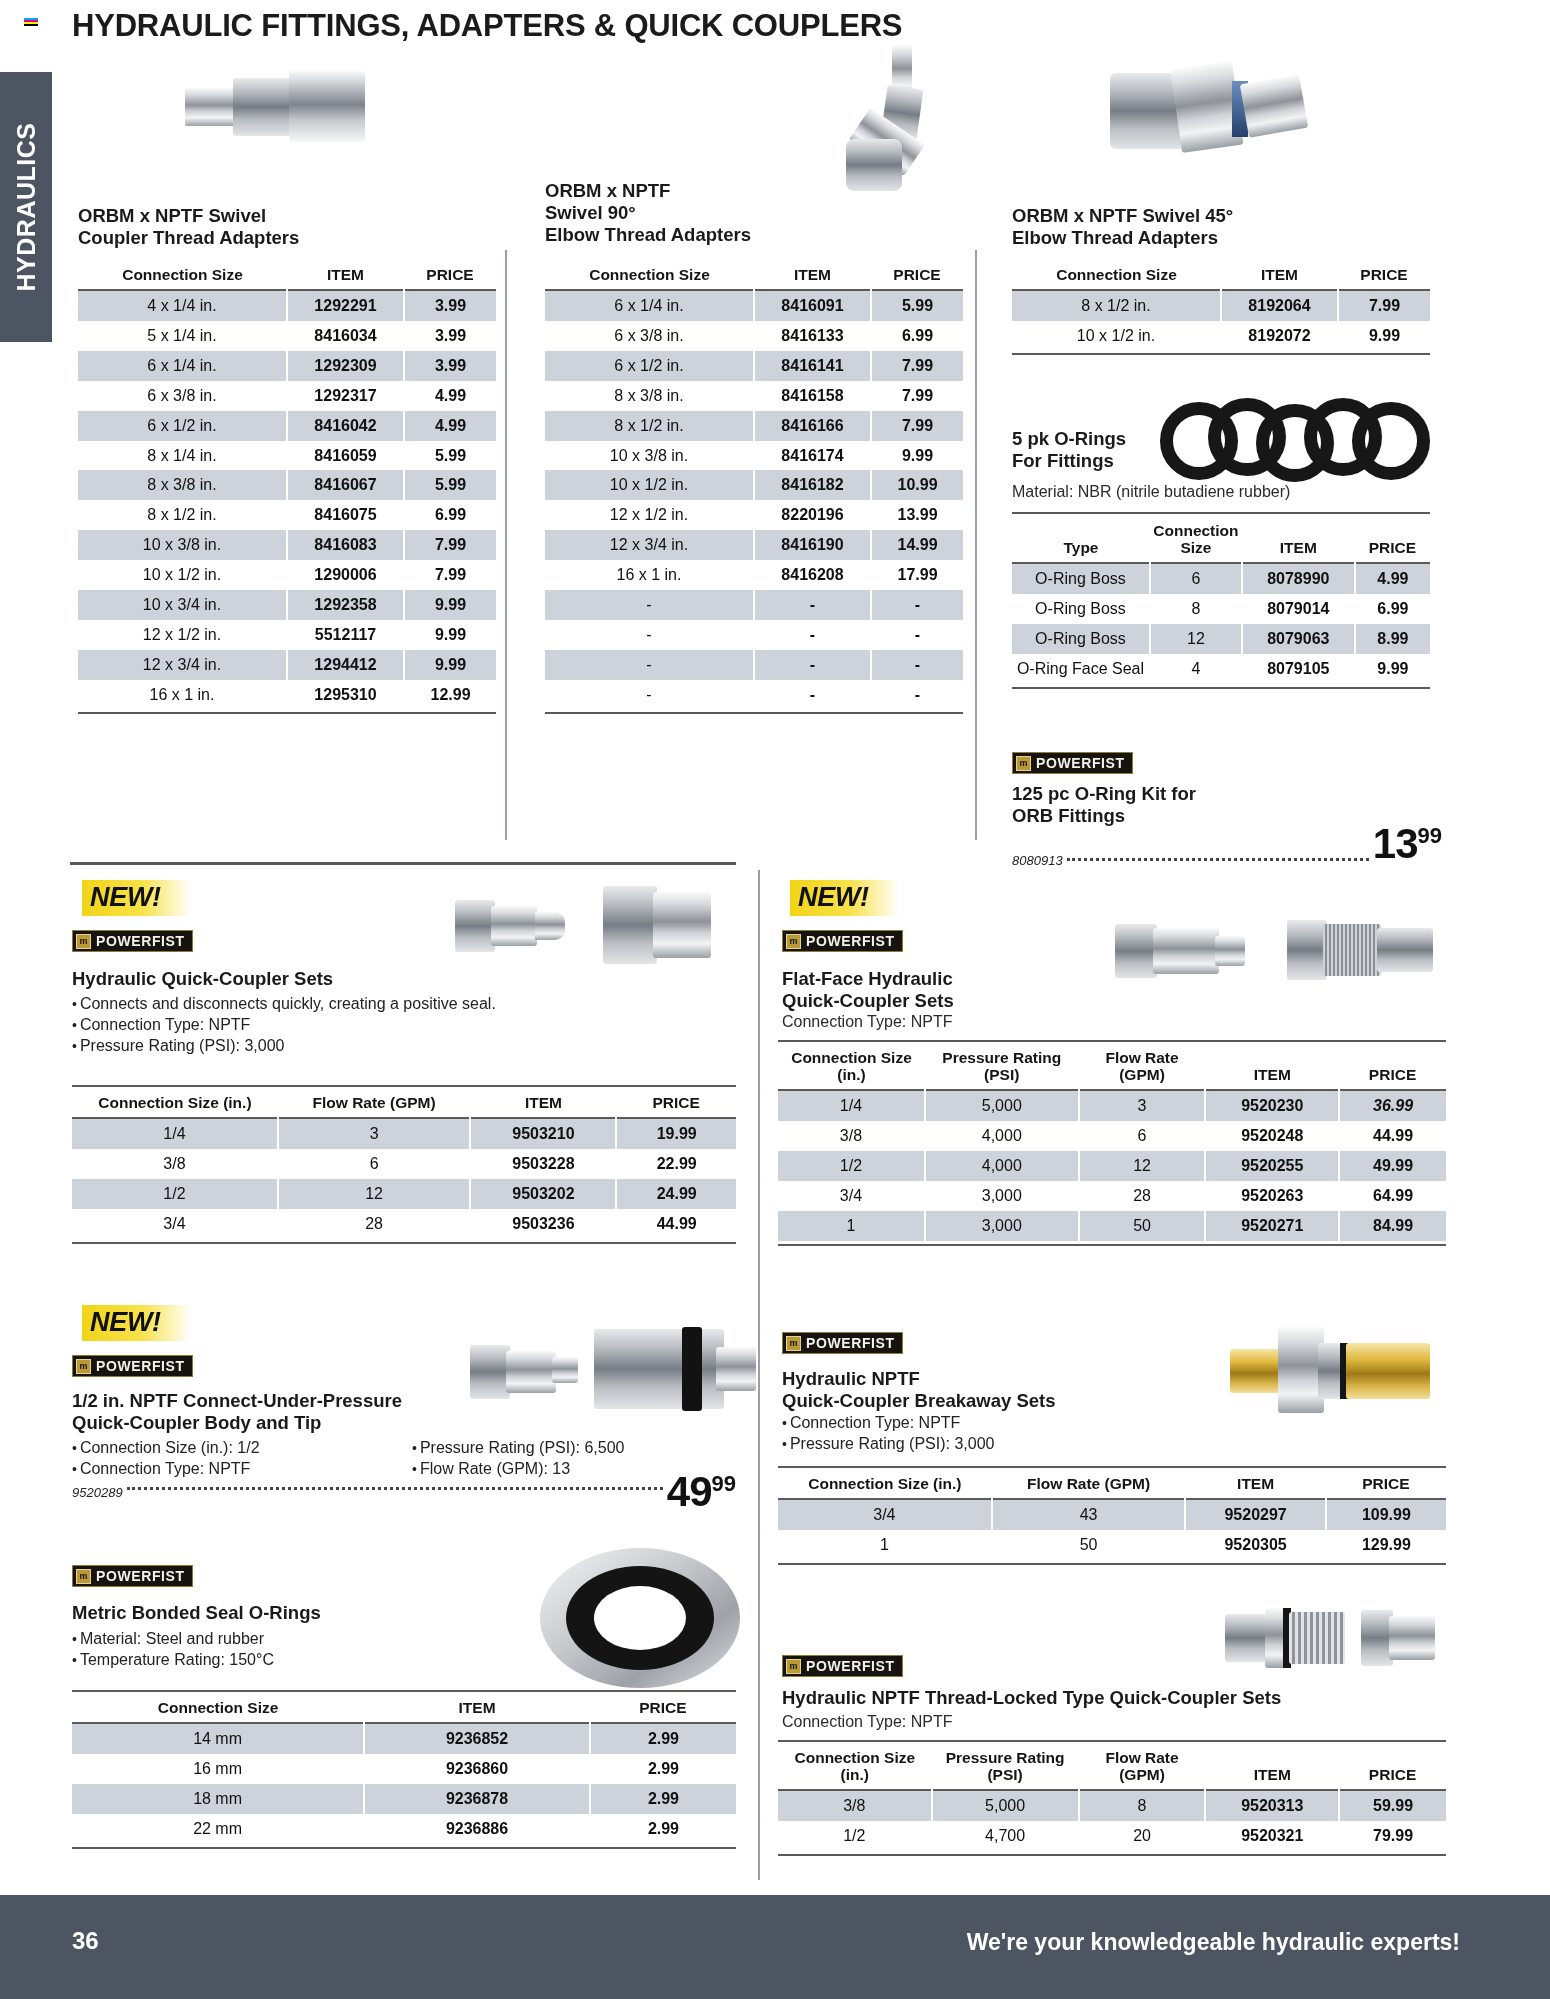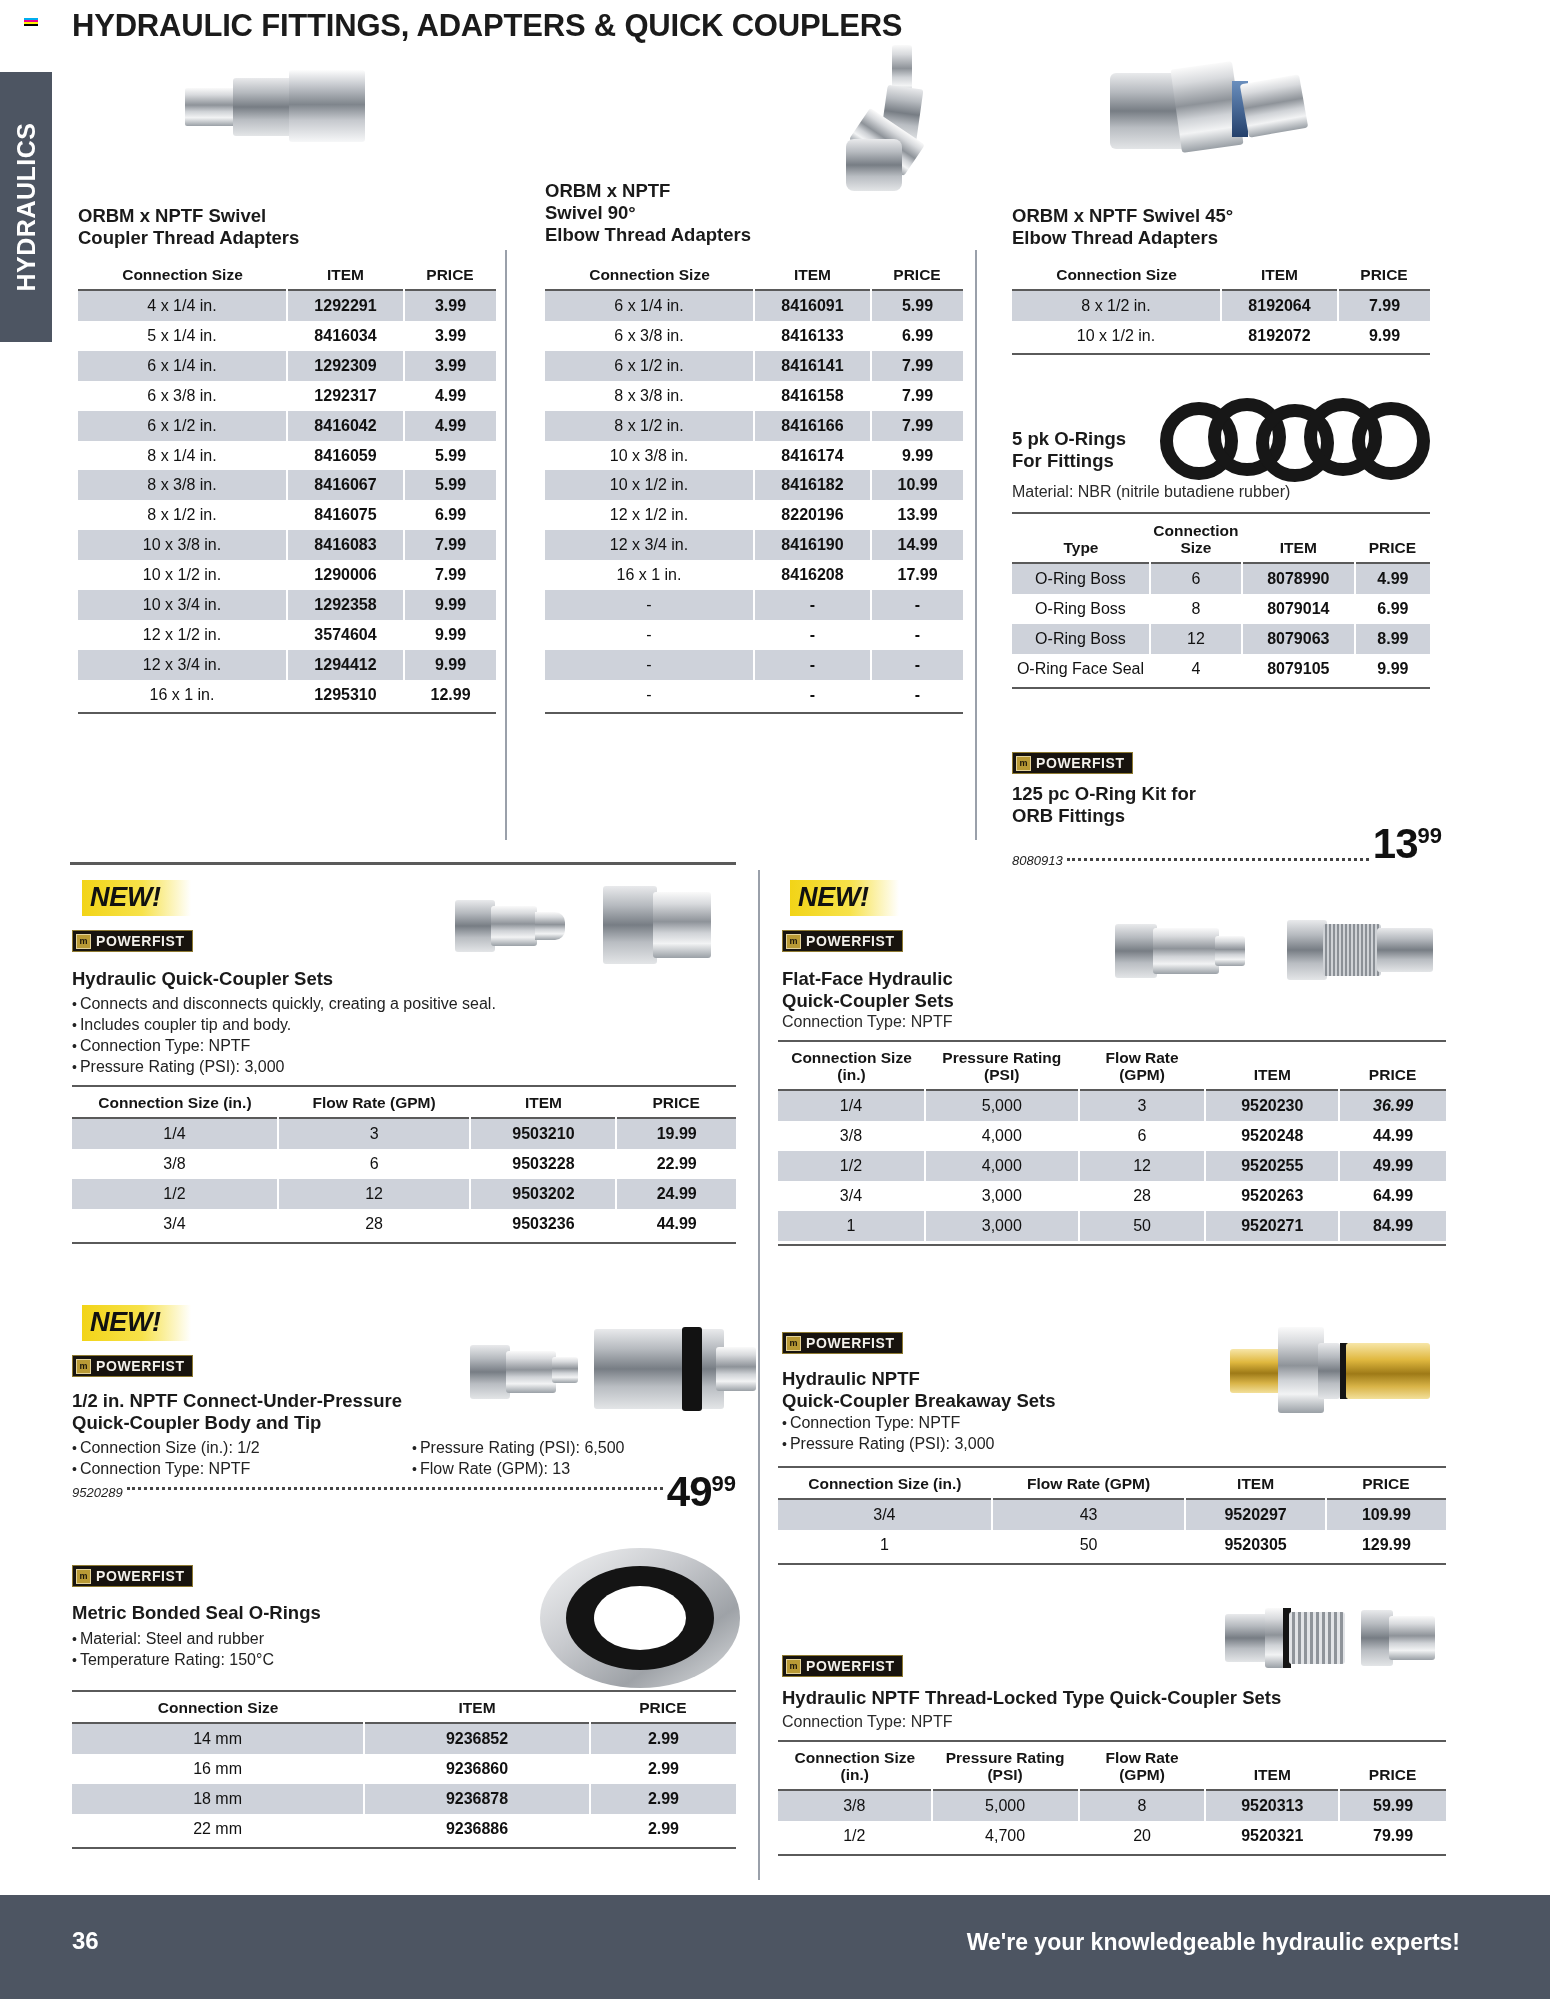--- a/index.html
+++ b/index.html
@@ -242,21 +242,21 @@
             <td class="itm" style="width: 28%;">1290006</td>
             <td class="prc" style="width: 22%;">7.99</td>
           </tr>
           <tr>
             <td class="sz" style="width: 50%;">10 x 3/4 in.</td>
             <td class="itm" style="width: 28%;">1292358</td>
             <td class="prc" style="width: 22%;">9.99</td>
           </tr>
           <tr>
             <td class="sz" style="width: 50%;">12 x 1/2 in.</td>
-            <td class="itm" style="width: 28%;">3574604</td>
+            <td class="itm" style="width: 28%;">5512117</td>
             <td class="prc" style="width: 22%;">9.99</td>
           </tr>
           <tr>
             <td class="sz" style="width: 50%;">12 x 3/4 in.</td>
             <td class="itm" style="width: 28%;">1294412</td>
             <td class="prc" style="width: 22%;">9.99</td>
           </tr>
           <tr>
             <td class="sz" style="width: 50%;">16 x 1 in.</td>
             <td class="itm" style="width: 28%;">1295310</td>
@@ -469,21 +469,20 @@
     <div class="metal" style="position:absolute;left:80px;top:32px;width:30px;height:28px;border-radius:0 10px 10px 0;"></div>
     <div class="metal-d" style="position:absolute;left:148px;top:6px;width:54px;height:78px;"></div>
     <div class="metal" style="position:absolute;left:198px;top:12px;width:58px;height:66px;"></div>
   </div>
 
   <div style="position:absolute;left:72px;top:968px;width:640px;">
     <div class="prod-title">Hydraulic Quick-Coupler Sets</div>
   </div>
   <div class="bullets" id="bl-qc" style="position:absolute;left:72px;top:993px;width:660px;">
       <div>Connects and disconnects quickly, creating a positive seal.</div>
-      <div>Includes coupler tip and body.</div>
       <div>Connection Type: NPTF</div>
       <div>Pressure Rating (PSI): 3,000</div>
     </div>
 
   <div style="position:absolute;left:72px;top:1085px;width:664px;">
     <div class="tab-topline" style="margin-bottom:3px;"></div>
     <table class="ptab gapcols">
       <thead>
           <tr>
         <th style="width:31%">Connection Size (in.)</th>

